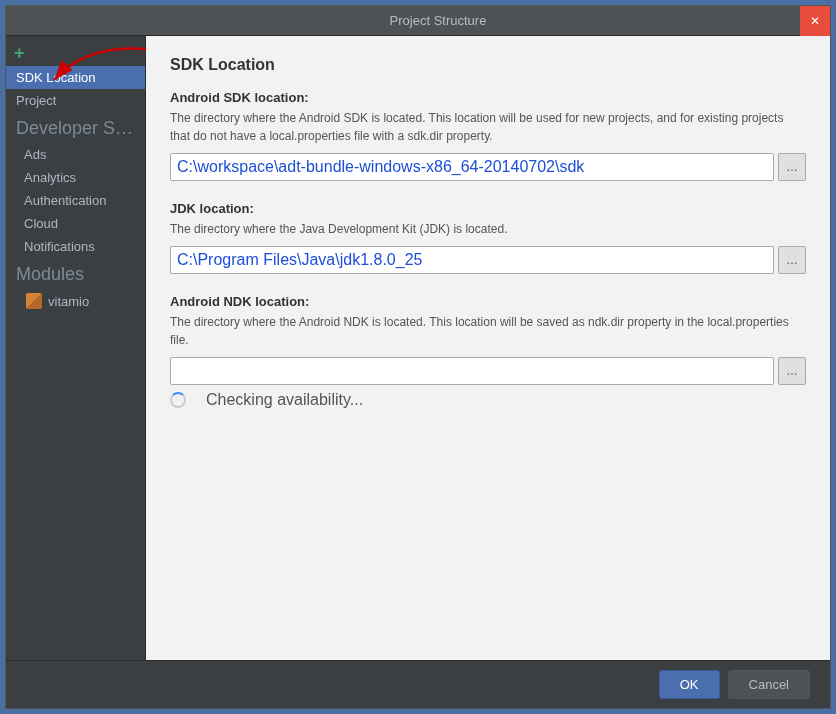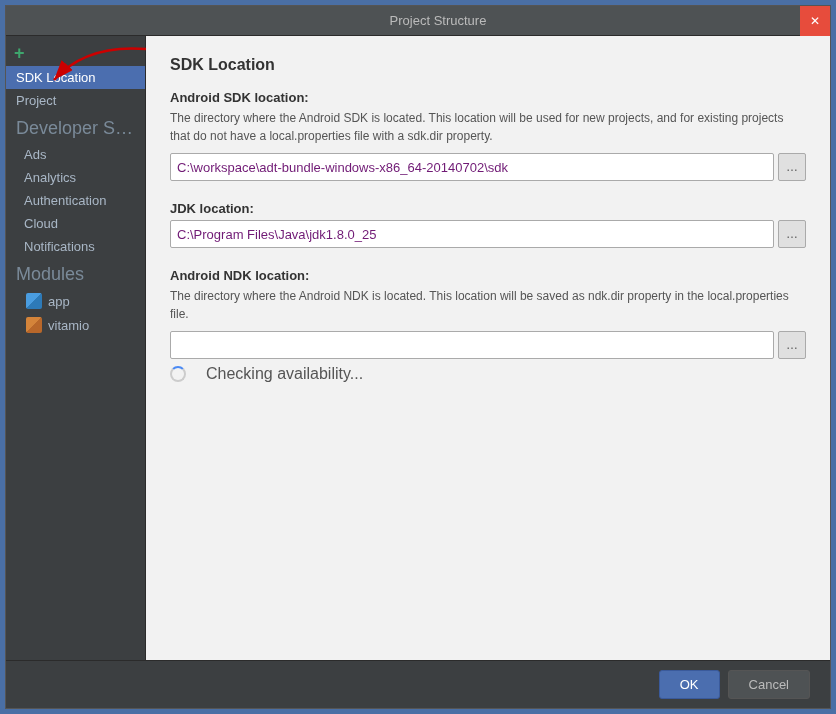--- a/index.html
+++ b/index.html
@@ -153,22 +153,22 @@
       align-items: center;
       gap: 4px;
     }
     .path-input {
       flex: 1;
       height: 28px;
       padding: 0 6px;
       background: #fff;
       border: 1px solid #aaa;
       border-radius: 2px;
-      font-size: 13px;
-      color: #701a75;
+      font-size: 16px;
+      color: #1d4ed8;
       outline: none;
     }
     .browse-btn {
       width: 28px;
       height: 28px;
       background: #e0e0e0;
       border: 1px solid #aaa;
       border-radius: 2px;
       display: flex;
       align-items: center;
@@ -275,43 +275,40 @@
       <div class="sidebar-item" style="padding-left:18px;">
         <span>Cloud</span>
       </div>
       <div class="sidebar-item" style="padding-left:18px;">
         <span>Notifications</span>
       </div>
       <div class="sidebar-item group-header">
         <span>Modules</span>
       </div>
       <div class="sidebar-subitem">
-        <span class="module-icon module-icon-app"></span>
-        <span>app</span>
-      </div>
-      <div class="sidebar-subitem">
         <span class="module-icon module-icon-vitamio"></span>
         <span>vitamio</span>
       </div>
     </div>
 
     <div class="content">
       <div class="section-title">SDK Location</div>
 
       <div class="field-group">
         <div class="field-label">Android SDK location:</div>
         <div class="field-description">The directory where the Android SDK is located. This location will be used for new projects, and for existing projects that do not have a local.properties file with a sdk.dir property.</div>
         <div class="input-row">
           <input class="path-input" type="text" value="C:\workspace\adt-bundle-windows-x86_64-20140702\sdk" style="">
           <div class="browse-btn">…</div>
         </div>
       </div>
 
       <div class="field-group">
         <div class="field-label">JDK location:</div>
+        <div class="field-description">The directory where the Java Development Kit (JDK) is located.</div>
         <div class="input-row">
           <input class="path-input" type="text" value="C:\Program Files\Java\jdk1.8.0_25" style="">
           <div class="browse-btn">…</div>
         </div>
       </div>
 
       <div class="field-group">
         <div class="field-label">Android NDK location:</div>
         <div class="field-description">The directory where the Android NDK is located. This location will be saved as ndk.dir property in the local.properties file.</div>
         <div class="input-row">

